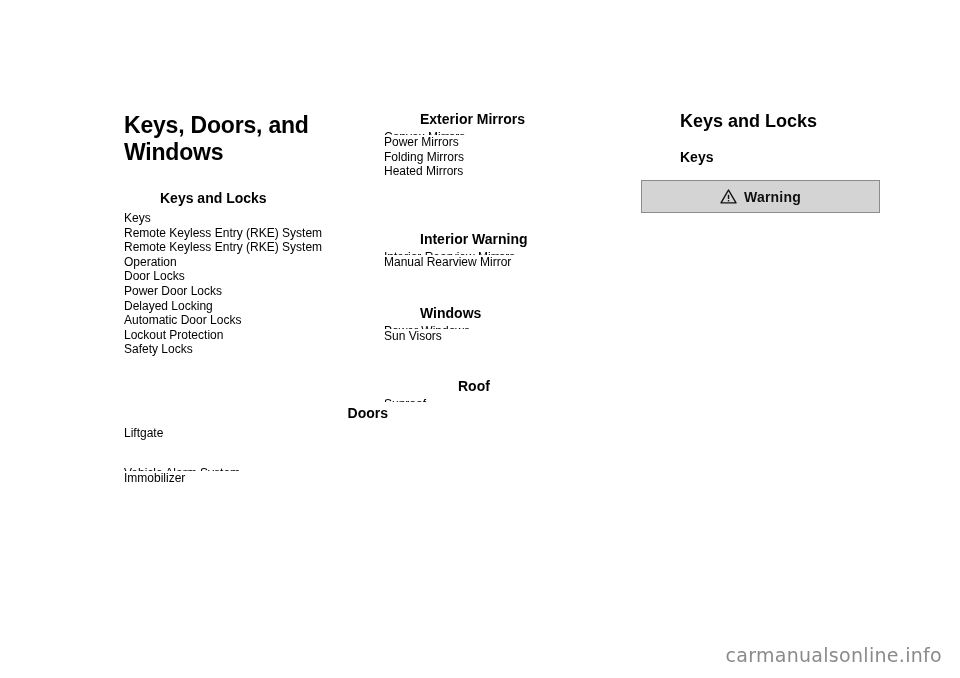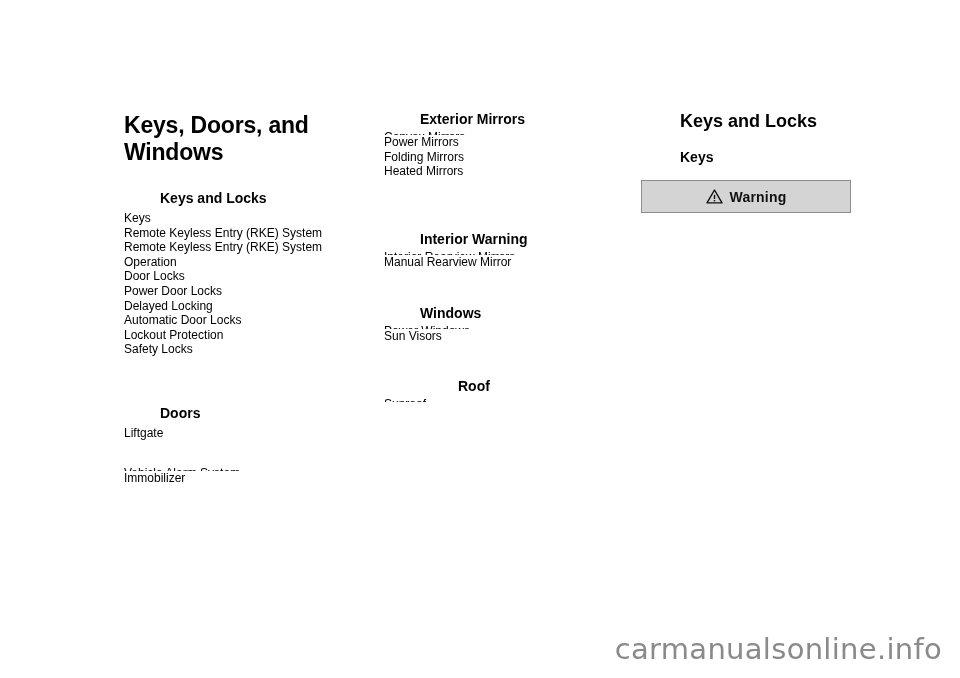--- a/index.html
+++ b/index.html
@@ -104,21 +104,21 @@
     justify-content: space-between;
     color: #000000;
     padding: 0 5px;
   }
 
   
   .warning-box {
     position: absolute;
     left: 2px;
     top: 180px;
-    width: 210px;
+    width: 239px;
     height: 33px;
     background: #d4d4d4;
     border: 1px solid #8c8c8c;
     box-sizing: border-box;
     display: flex;
     align-items: center;
     justify-content: center;
     gap: 7px;
   }
   .warning-icon {
@@ -132,21 +132,21 @@
     color: #101010;
     letter-spacing: 0.2px;
   }
 
   
   .watermark {
     position: absolute;
     right: 18px;
     bottom: 12px;
     color: #8a8a8a;
-    font-size: 29px;
+    font-size: 19px;
     letter-spacing: 0.3px;
     font-family: "DejaVu Sans", sans-serif;
   }
 </style>
 </head>
 <body>
 
 <div class="page">
 
   <div class="col col-1">
@@ -178,21 +178,21 @@
           <span>Automatic Door Locks</span>
         </div>
       <div class="toc-row">
           <span>Lockout Protection</span>
         </div>
       <div class="toc-row">
           <span>Safety Locks</span>
         </div>
     </div>
 
-    <div class="band band-h2" style="top:403px;">Doors</div>
+    <div class="band band-h2" style="top:403px;text-align:right;">Doors</div>
 
     <div class="toc-list" style="top:426px;">
       <div class="toc-row">
           <span>Liftgate</span>
         </div>
     </div>
 
 
     <div class="clipped-line" style="top:466px;">Vehicle Alarm System</div>
 

